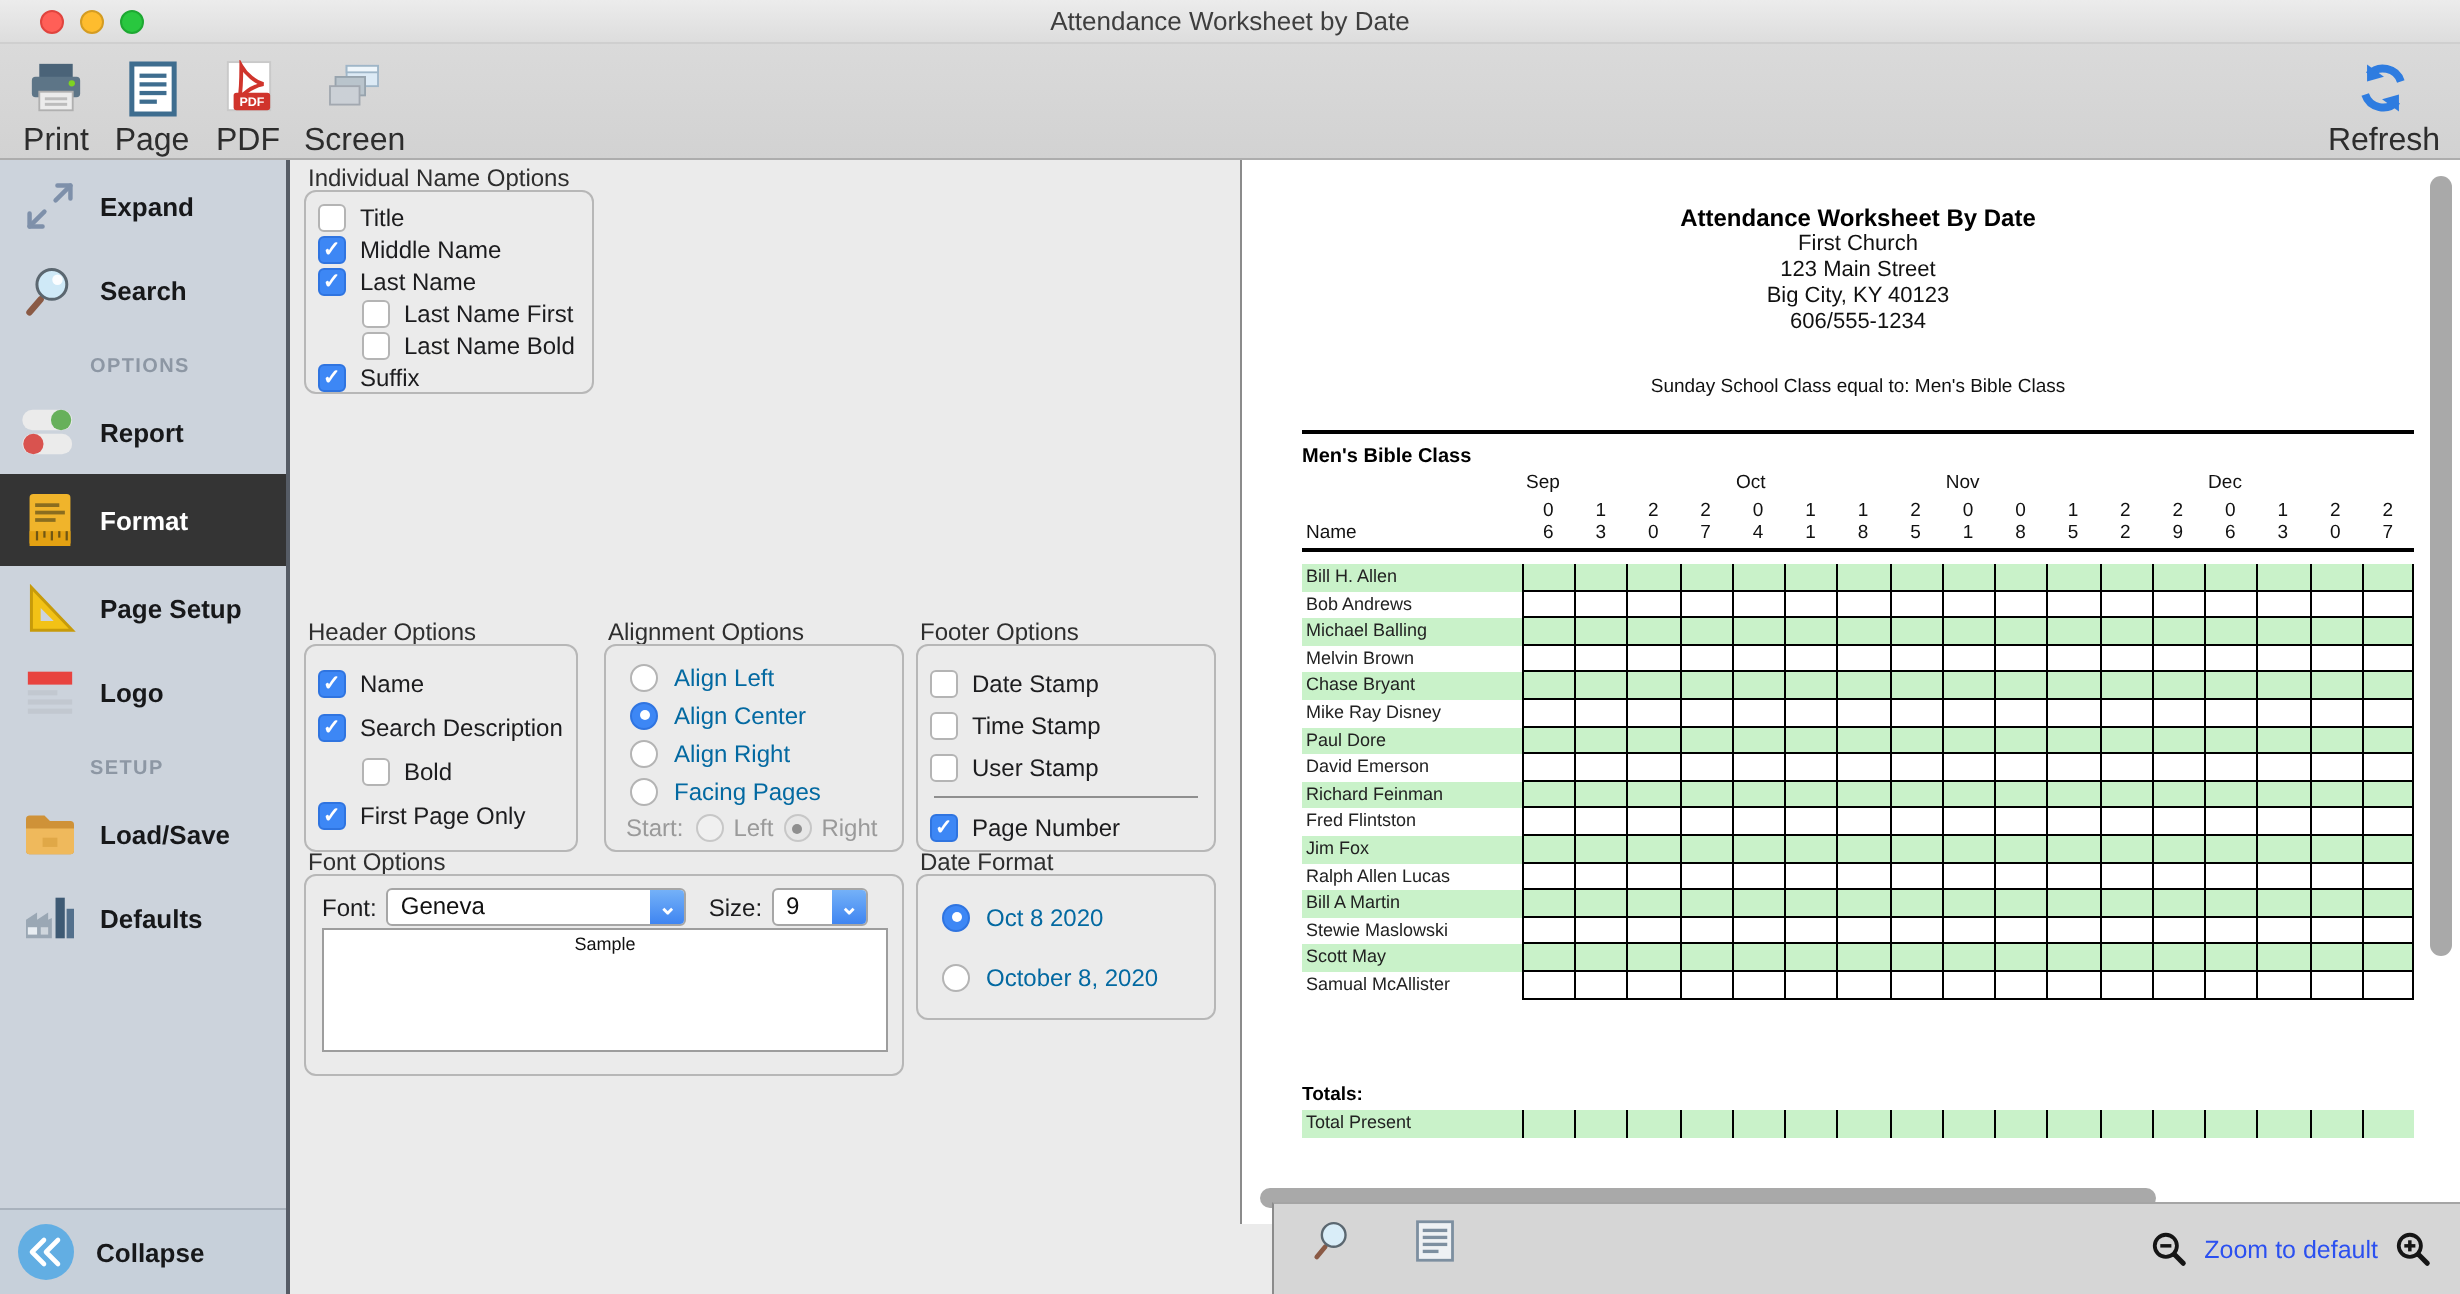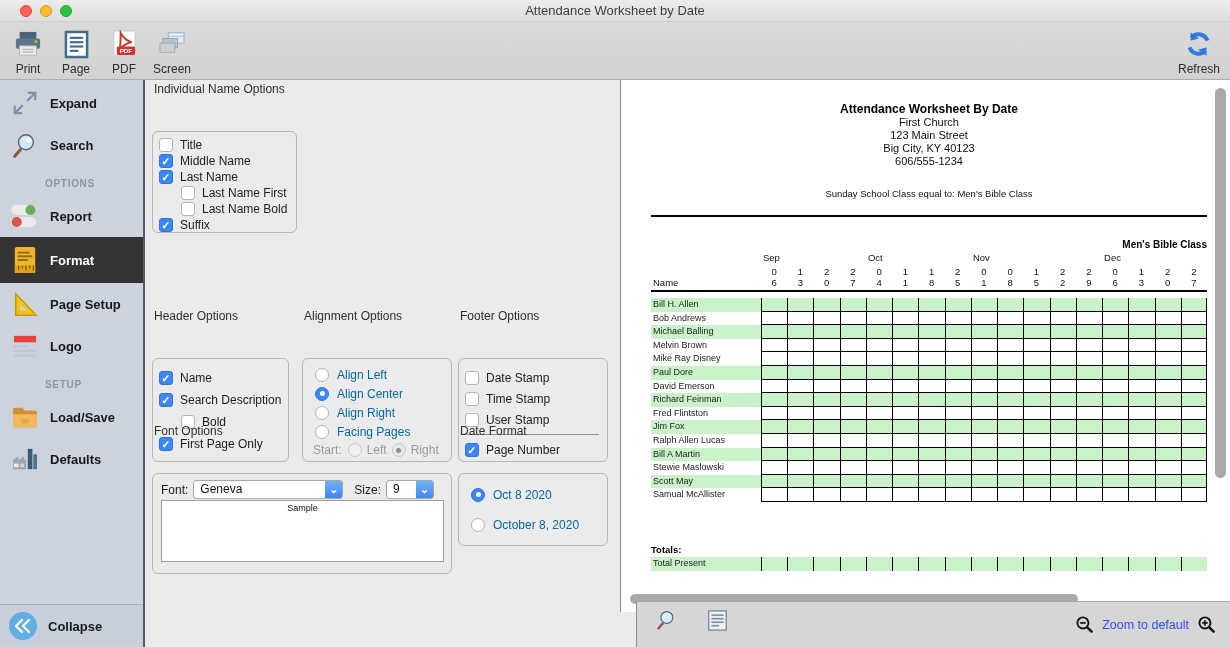--- a/index.html
+++ b/index.html
@@ -16,40 +16,40 @@
   .light.green { background:#29c73f; border:1px solid #1ea832; }
   .win-title { text-align:center; line-height:21px; font-size:13px; color:#3e3e3e; }
 
   
   .toolbar { position:absolute; top:22px; left:0; right:0; height:58px;
     background:linear-gradient(#dadada,#d2d2d2); border-bottom:1px solid #adadad; z-index:25; }
   .tb-left { position:absolute; left:8px; top:5px; display:flex; gap:8px; }
   .tb-right { position:absolute; right:10px; top:5px; display:flex; }
   .tb-item { display:flex; flex-direction:column; align-items:center; min-width:40px; cursor:default; }
   .tb-icon { height:34px; display:flex; align-items:center; justify-content:center; }
-  .tb-label { font-size:12px; color:#2d2d2d; margin-top:1px; }
+  .tb-label { font-size:16px; color:#2d2d2d; margin-top:1px; }
 
   
   .sidebar { position:absolute; top:80px; left:0; bottom:0; width:145px;
     background:#ccd3dc; border-right:2px solid #565c66; z-index:20; }
   .side-items { padding-top:2px; }
   .side-item { height:42px; display:flex; align-items:center; padding-left:10px; gap:10px; }
   .side-item.selected { background:#343434; height:46px; }
   .side-icon { width:30px; display:flex; justify-content:center; align-items:center; flex:none; }
   .side-label { font-size:13px; font-weight:bold; color:#17181a; }
   .side-item.selected .side-label { color:#ffffff; }
   .side-section { font-size:10px; font-weight:bold; color:#8d97a4; letter-spacing:.7px;
     padding:12px 0 6px 45px; }
   .side-collapse { position:absolute; bottom:0; left:0; right:0; height:43px;
     border-top:1px solid #a9b2bd; background:#c7d0da; display:flex; align-items:center;
     gap:10px; padding-left:8px; }
 
   
   .options { position:absolute; top:80px; left:147px; width:473px; bottom:0; background:#ebebeb; }
-  .gbox { position:absolute; border:1px solid #b7b7b7; border-radius:6px; background:#ebebeb;margin-top:36px; }
+  .gbox { position:absolute; border:1px solid #b7b7b7; border-radius:6px; background:#ebebeb; }
   .glabel { position:absolute; font-size:12px; color:#2e2e2e; }
 
   .chk-row { display:flex; align-items:center; gap:7px; }
   .chk-row.indent { margin-left:22px; }
   .checkbox { width:14px; height:14px; border-radius:3px; background:#fff;
     border:1px solid #b4b4b4; position:relative; flex:none; }
   .checkbox.checked { background:#3d87f5; border-color:#2f74e0; }
   .checkbox.checked::after { content:"✓"; position:absolute; color:#fff; font-size:10.5px;
     font-weight:bold; left:1.5px; top:0px; line-height:12px; }
   .chk-label { font-size:12px; color:#1c1c1e; }
@@ -90,21 +90,21 @@
     text-align:center; padding-top:2px; }
 
   
   .preview { position:absolute; top:80px; left:620px; right:0; bottom:35px;
     background:#fff; border-left:1px solid #8b8b8b; overflow:hidden; }
   .pv-content { position:absolute; left:30px; top:0; width:556px; }
   .pv-title { margin-top:22px; text-align:center; font-weight:bold; font-size:12px; color:#000; }
   .pv-org { text-align:center; font-size:11px; line-height:13px; color:#111; }
   .pv-filter { margin-top:20px; text-align:center; font-size:9.5px; color:#111; }
   .pv-hr { height:2px; background:#000; margin-top:16px; }
-  .pv-class { margin-top:22px; text-align:right; font-weight:bold; font-size:10px; color:#000; }
+  .pv-class { margin-top:6px; text-align:left; font-weight:bold; font-size:10px; color:#000; }
   .pv-header { position:relative; height:42px; border-bottom:2px solid #000; margin-top:0; }
   .pv-month { position:absolute; top:2px; font-size:9.5px; color:#111; }
   .dgrid { display:grid; grid-template-columns:110px repeat(17,1fr); }
   .pv-digits { position:absolute; bottom:2px; left:0; right:0; }
   .pv-digit { text-align:center; font-size:9.5px; line-height:10.5px; color:#111; }
   .pv-name-label { position:absolute; bottom:2px; left:2px; font-size:9.5px; color:#111; }
   .pv-rows { margin-top:6px; }
   .pv-row { height:13.6px; }
   .pv-row.green { background:#c9f2c9; }
   .pv-name { padding-left:2px; font-size:9px; line-height:13px; white-space:nowrap;
@@ -611,20 +611,40 @@
           <div class="pv-cell"></div>
           <div class="pv-cell"></div>
           <div class="pv-cell"></div>
           <div class="pv-cell"></div>
           <div class="pv-cell"></div>
           <div class="pv-cell"></div>
           <div class="pv-cell last"></div>
         </div>
         <div class="pv-row dgrid">
           <div class="pv-name">Melvin Brown</div>
+          <div class="pv-cell"></div>
+          <div class="pv-cell"></div>
+          <div class="pv-cell"></div>
+          <div class="pv-cell"></div>
+          <div class="pv-cell"></div>
+          <div class="pv-cell"></div>
+          <div class="pv-cell"></div>
+          <div class="pv-cell"></div>
+          <div class="pv-cell"></div>
+          <div class="pv-cell"></div>
+          <div class="pv-cell"></div>
+          <div class="pv-cell"></div>
+          <div class="pv-cell"></div>
+          <div class="pv-cell"></div>
+          <div class="pv-cell"></div>
+          <div class="pv-cell"></div>
+          <div class="pv-cell last"></div>
+        </div>
+        <div class="pv-row dgrid green">
+          <div class="pv-name">Chase Bryant</div>
           <div class="pv-cell"></div>
           <div class="pv-cell"></div>
           <div class="pv-cell"></div>
           <div class="pv-cell"></div>
           <div class="pv-cell"></div>
           <div class="pv-cell"></div>
           <div class="pv-cell"></div>
           <div class="pv-cell"></div>
           <div class="pv-cell"></div>
           <div class="pv-cell"></div>

